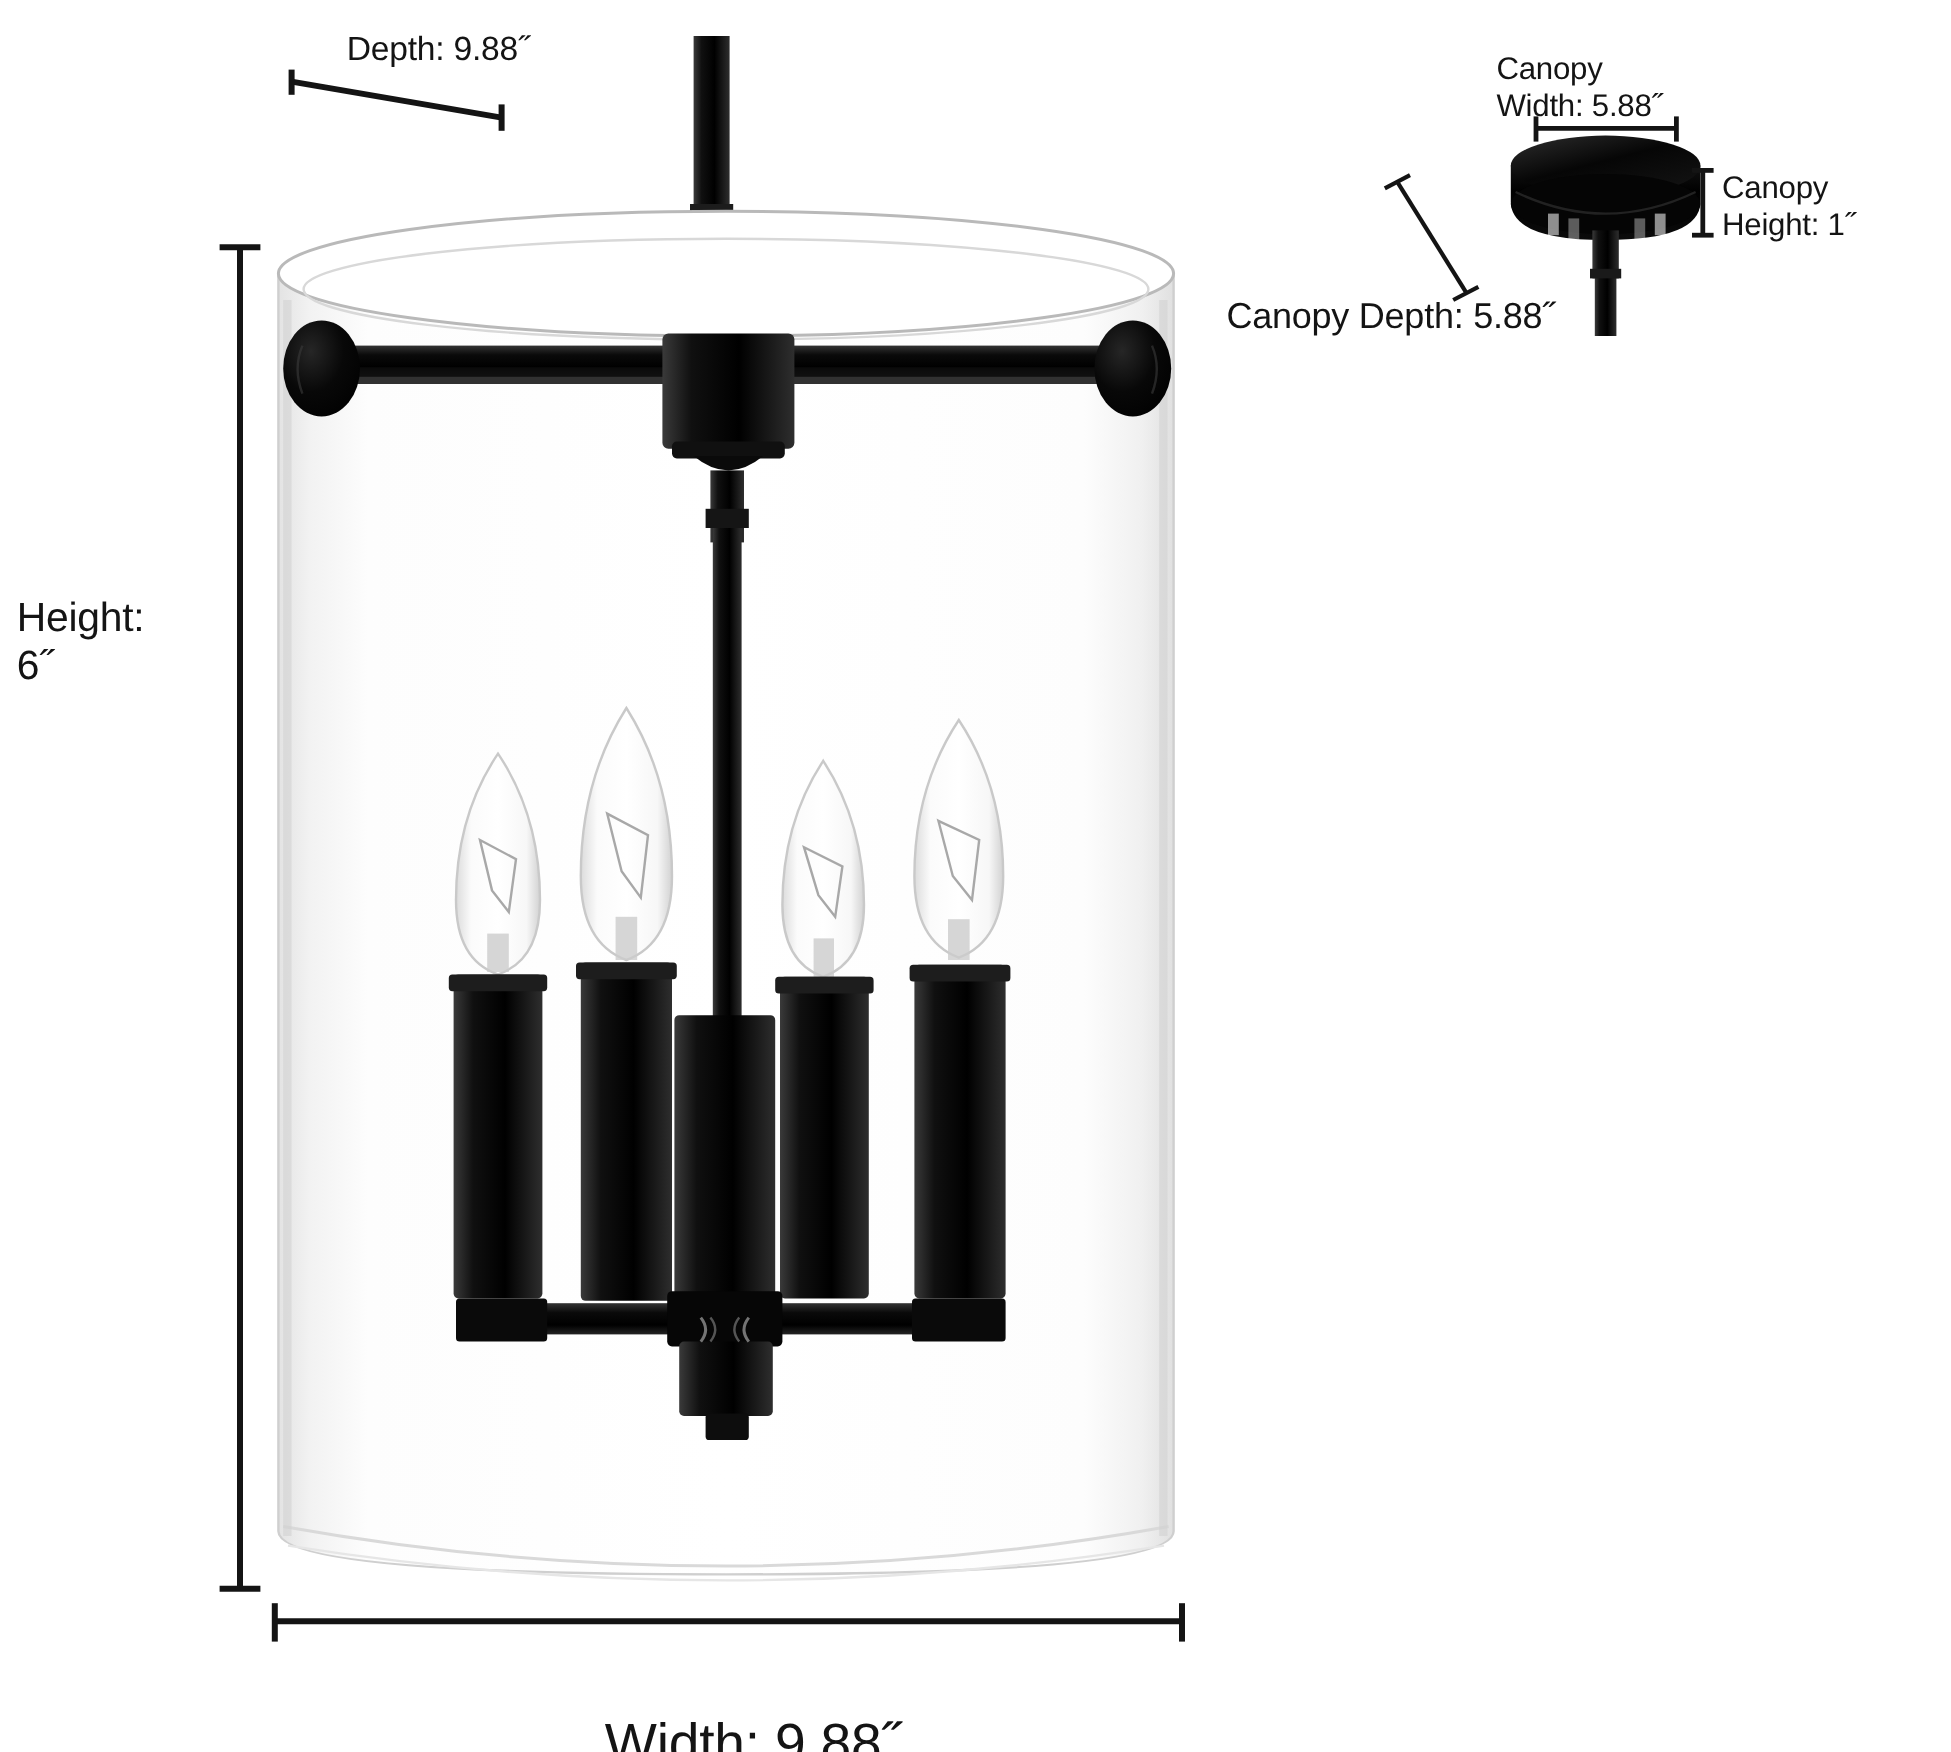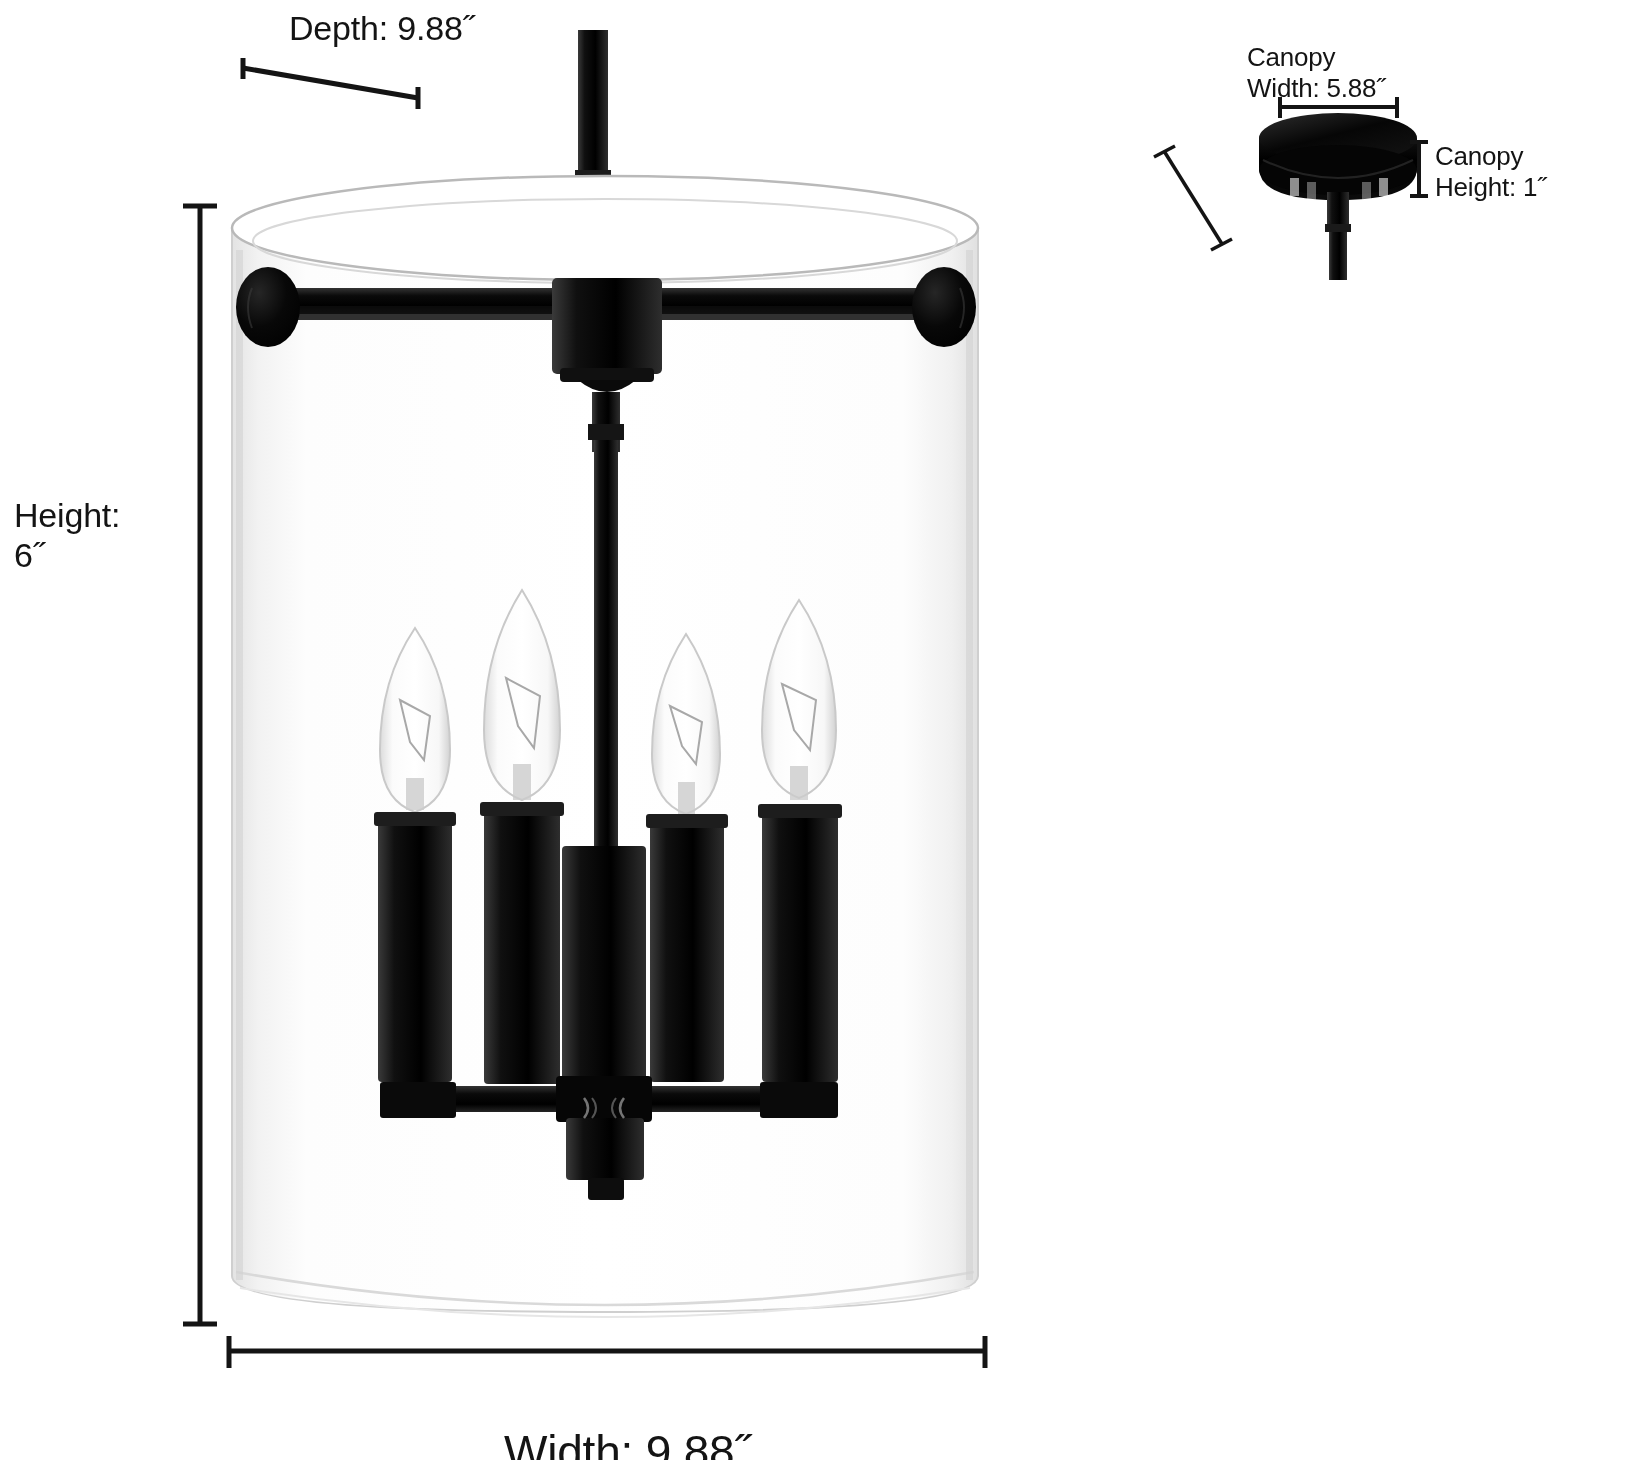--- a/index.html
+++ b/index.html
@@ -21,21 +21,21 @@
   }
   .lbl {
     position: absolute;
     font-family: "Liberation Sans", "DejaVu Sans", sans-serif;
     color: #141414;
     font-weight: 400;
     letter-spacing: -0.2px;
     line-height: 1.18;
     white-space: pre-line;
   }
-  .lbl-depth      { left: 289px;  top: 8px;    font-size: 34px; }
+  .lbl-depth      { left: 289px;  top: 24px;    font-size: 28px; }
   .lbl-height     { left: 14px;   top: 495px;  font-size: 34px; }
   .lbl-width      { left: 504px;  top: 1381px; font-size: 46px; margin-top: 44px; }
   .lbl-canopy-w   { left: 1247px; top: 42px;   font-size: 26px; }
   .lbl-canopy-h   { left: 1435px; top: 141px;  font-size: 26px; }
   .lbl-canopy-d   { left: 1022px; top: 246px;  font-size: 30px; }
 
   #artwork { position: absolute; left: 0; top: 0; }
   #dimlayer { position: absolute; left: 0; top: 0; pointer-events: none; }
 </style>
 </head>
@@ -254,14 +254,15 @@
 6˝</div>
 
   <div class="lbl lbl-width">Width: 9.88˝</div>
 
   <div class="lbl lbl-canopy-w">Canopy
 Width: 5.88˝</div>
 
   <div class="lbl lbl-canopy-h">Canopy
 Height: 1˝</div>
 
+  <div class="lbl lbl-canopy-d">Canopy Depth: 5.88˝</div>
 
 </div>
 
 </body></html>

